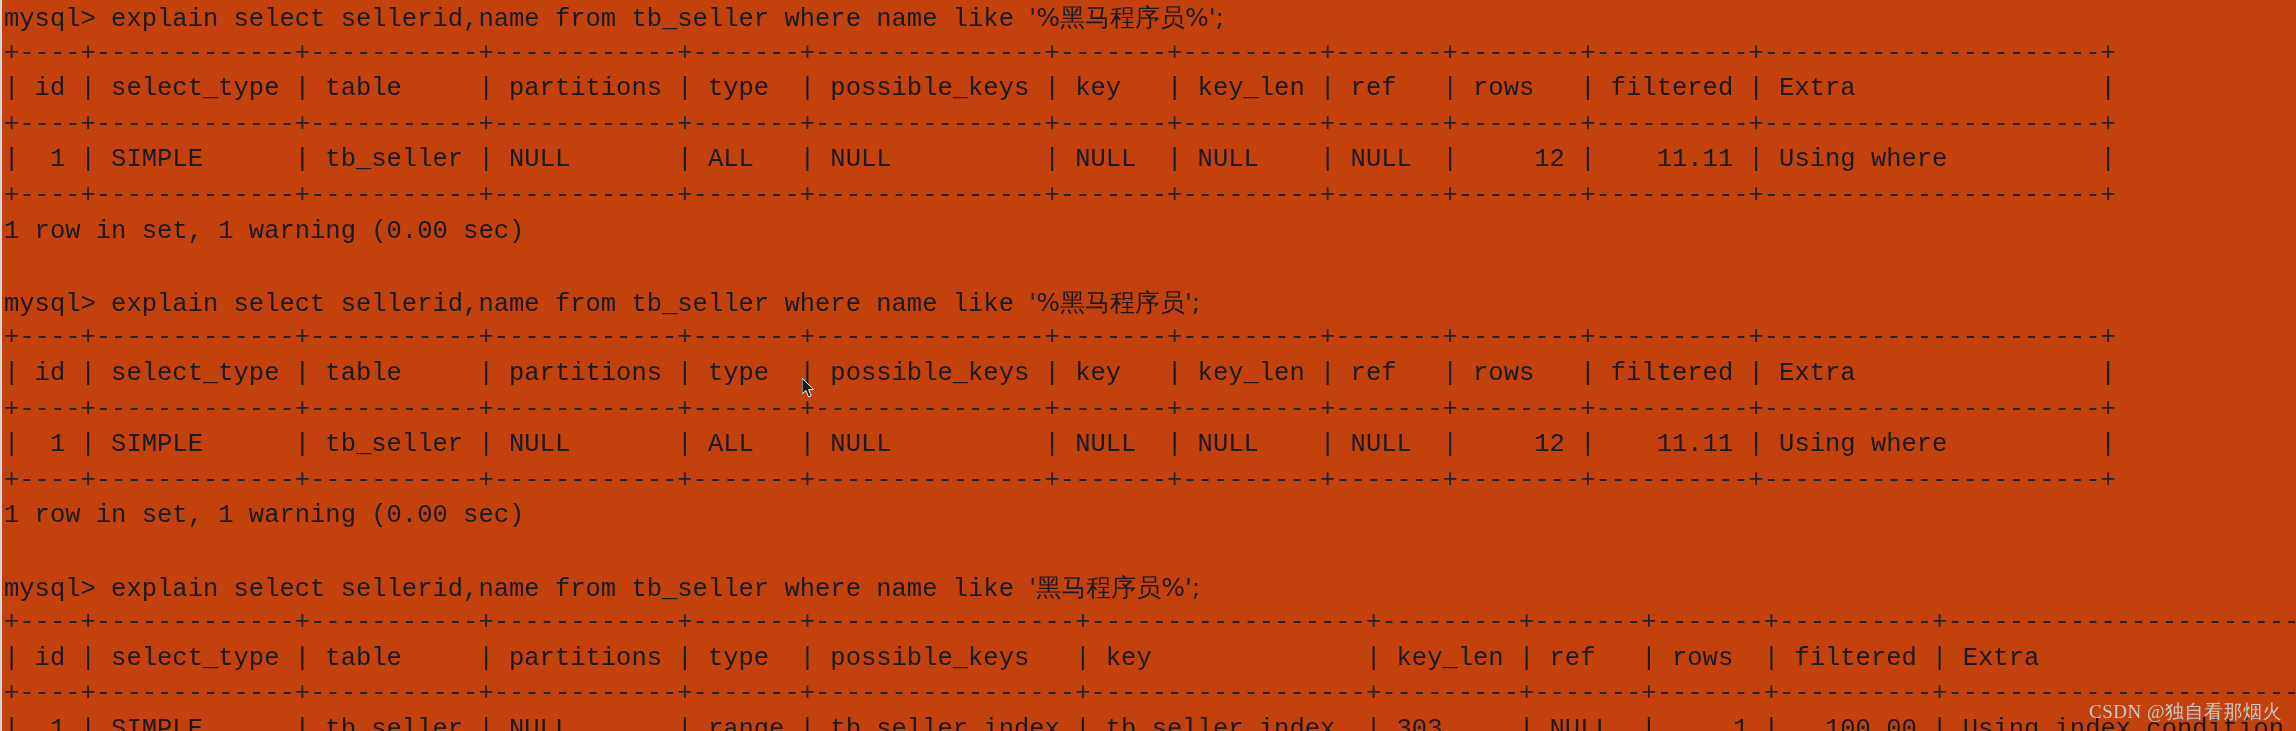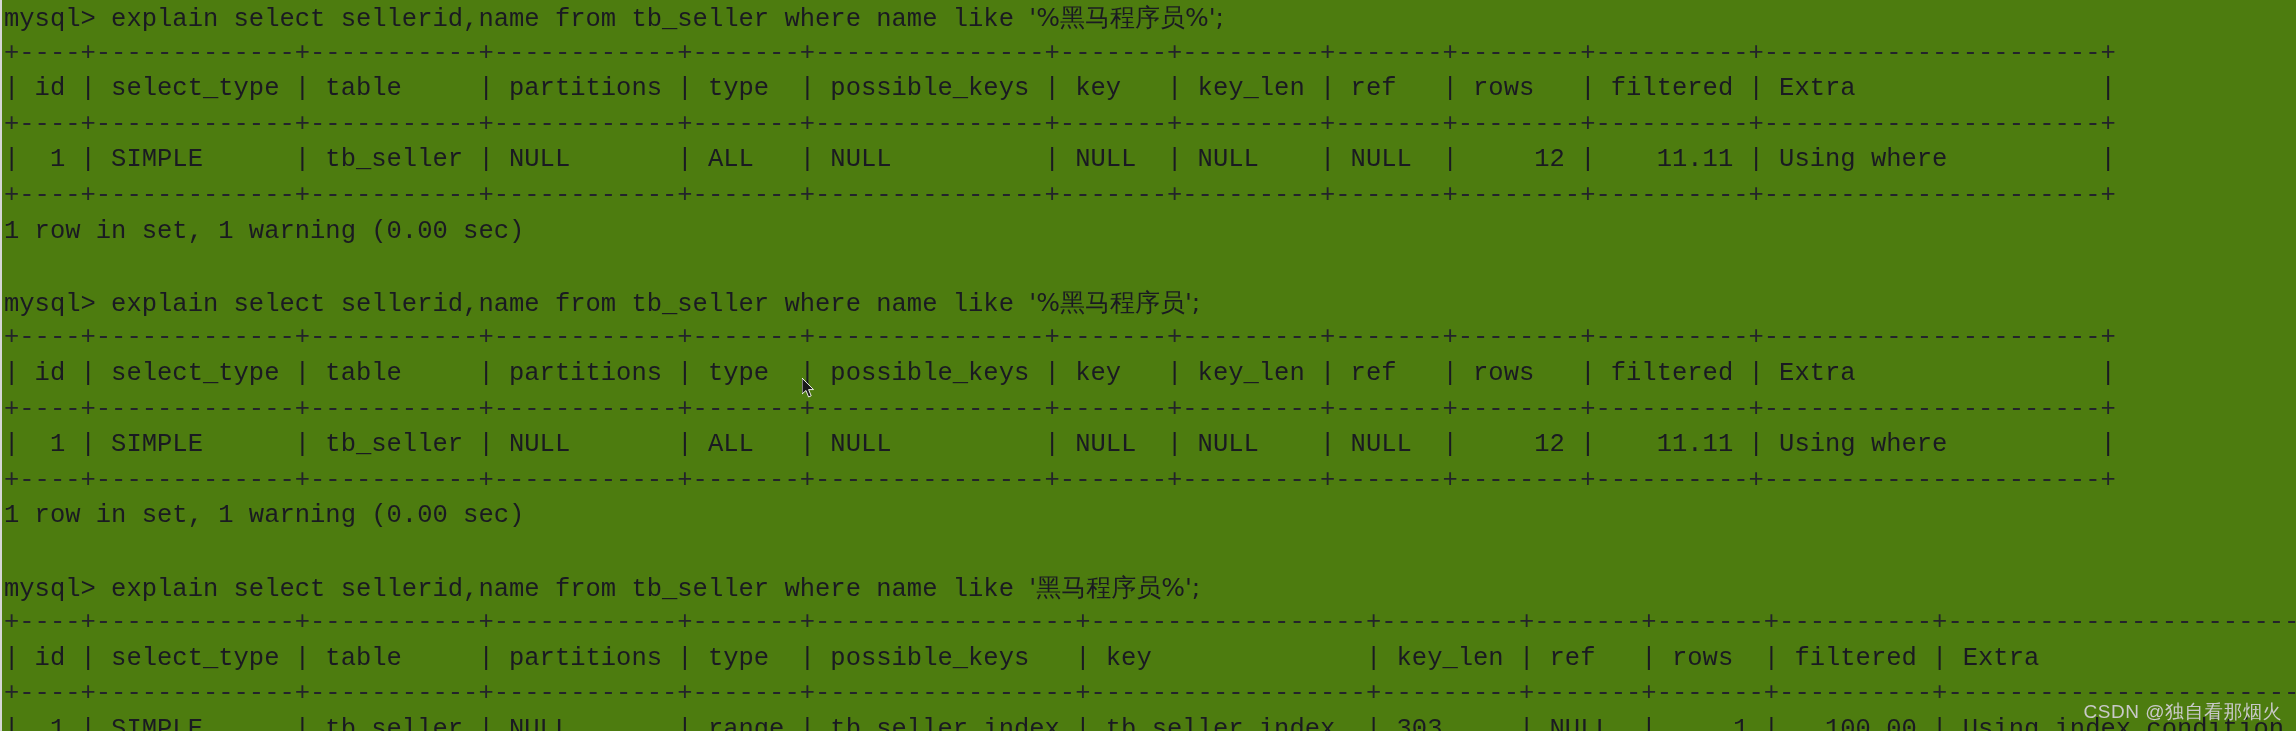--- a/index.html
+++ b/index.html
@@ -12,21 +12,21 @@
     width: 2296px;
     height: 731px;
     overflow: hidden;
     font-family: "Liberation Mono", "DejaVu Sans Mono", monospace;
   }
 
   #terminal {
     position: relative;
     width: 2296px;
     height: 731px;
-    background: #4d7c0f;
+    background: #c2410c;
     padding: 2px;
     box-sizing: border-box;
   }
 
   
   #terminal::before {
     content: "";
     position: absolute;
     left: 0;
     top: 0;
@@ -76,21 +76,21 @@
     width: 13px;
     height: 20px;
     pointer-events: none;
   }
 
   
   #watermark {
     position: absolute;
     right: 14px;
     bottom: 6px;
-    font-family: Liberation Sans, sans-serif;
+    font-family: Liberation Serif, serif;
     font-size: 19px;
     color: #c9c9c9;
     letter-spacing: 0.5px;
     white-space: pre;
   }
 </style>
 </head>
 <body>
 
 <div id="terminal">

